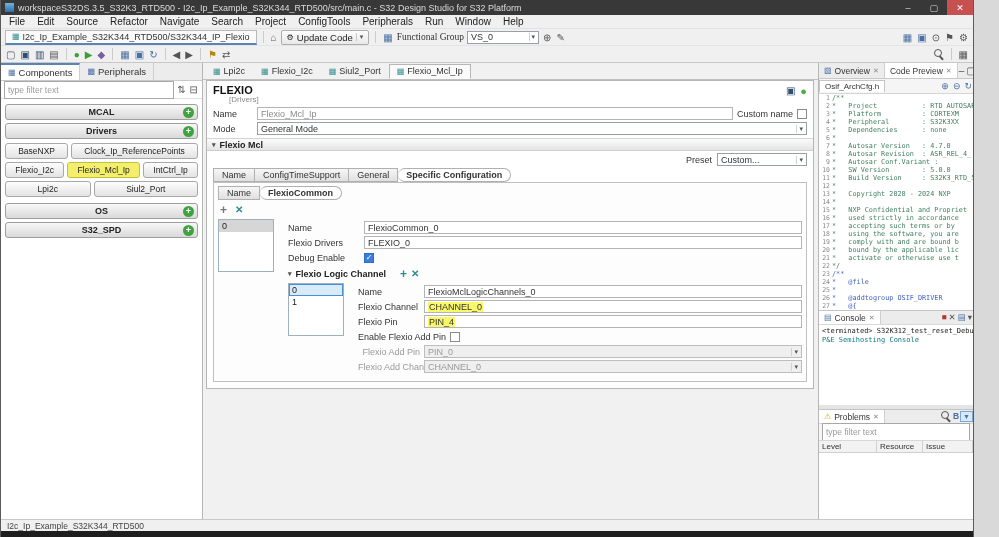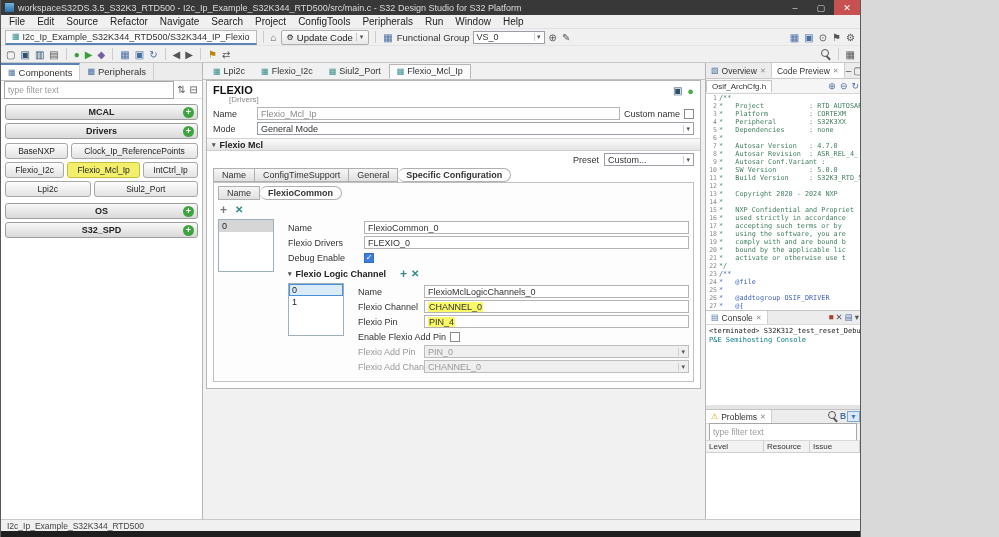--- a/index.html
+++ b/index.html
@@ -1,18 +1,18 @@
 <!DOCTYPE html>
 <html><head>
 <meta charset="utf-8">
 <style>
   * { margin:0; padding:0; box-sizing:border-box; }
   html,body { background:#d9d9d9; }
   body { font-family:"Liberation Sans", sans-serif; }
-  .window { width:861px; height:537px; display:flex; flex-direction:column; background:#404040;
+  .window { width:974px; height:537px; display:flex; flex-direction:column; background:#404040;
             border-left:1px solid #5a5a5a; border-right:1px solid #5a5a5a; overflow:hidden; }
 
   
   .titlebar { height:15px; background:#383838; display:flex; align-items:center; padding:0 0 0 4px; flex:none; }
   .appicon { width:9px; height:9px; background:linear-gradient(#6fb3e0,#2d6fa8); margin-right:4px; flex:none; }
   .title { color:#dcdcdc; font-size:9px; white-space:nowrap; overflow:hidden; flex:1; }
   .winbtns { display:flex; height:15px; flex:none; }
   .wbtn { width:26px; display:flex; align-items:center; justify-content:center; color:#d8d8d8; font-size:9px; }
   .wbtn.close { background:#c75050; color:#fff; }
 
@@ -26,21 +26,21 @@
   .blue { color:#4a6fa5; } .teal { color:#2e8b8b; } .green { color:#3a9e3a; } .navy { color:#2f4f6f; }
   .purple { color:#7a5fa0; } .gold { color:#b8860b; } .red { color:#b23b30; } .warn { color:#dfa300; }
   .bold { font-weight:bold; }
   .sep { width:1px; height:12px; background:#cccccc; margin:0 3px; flex:none; }
   .spacer { flex:1; }
   .crumbtab { display:flex; align-items:center; gap:3px; background:#fafafa; border:1px solid #b9b9b9;
               border-bottom:2px solid #5b84b5; padding:1px 6px; font-size:9px; color:#333; white-space:nowrap; }
   .ucbtn { display:flex; align-items:center; gap:3px; background:linear-gradient(#fdfdfd,#e8e8e8);
            border:1px solid #adadad; border-radius:2px; padding:1px 5px; font-size:9.5px; color:#222; }
   .darr { font-size:7px; color:#555; border-left:1px solid #c9c9c9; padding-left:3px; }
-  .tlabel { font-size:9.5px; color:#333; white-space:nowrap; }
+  .tlabel { font-size:9.5px; color:#333; white-space:nowrap;font-family:Liberation Serif, serif; }
   .combo { display:flex; align-items:center; background:#fff; border:1px solid #9aa0a6; height:13px;
            font-size:9px; color:#333; padding:0 3px; gap:3px; overflow:hidden; white-space:nowrap; }
   .combo .arrow { margin-left:auto; font-size:7px; color:#555; border-left:1px solid #d0d0d0; padding-left:2px; flex:none; }
   .combo.disabled { background:#efefef; color:#999; border-color:#bdbdbd; }
   .fgcombo { width:72px; }
   .w90 { width:90px; }
   .grow { flex:1; }
   .mag { width:11px; height:11px; position:relative; display:inline-block; flex:none; }
   .mag::before { content:""; position:absolute; width:6px; height:6px; border:1.5px solid #555; border-radius:50%; left:0; top:0; }
   .mag::after { content:""; position:absolute; width:5px; height:1.5px; background:#555; transform:rotate(45deg); left:5px; top:8px; }
@@ -76,21 +76,21 @@
           border:1px solid transparent; white-space:nowrap; }
   .etab.active { background:#fafafa; border-color:#b6b6b6; border-bottom-color:#fafafa; }
   .card { margin:0 4px 0 3px; background:#fff; border:1px solid #b6b6b6; padding-bottom:6px; overflow:hidden; }
   .cardhead { display:flex; align-items:flex-start; padding:3px 6px 1px; }
   .ctitle { font-size:11px; font-weight:bold; color:#111; }
   .csub { font-size:8px; color:#8a8a8a; margin-left:16px; margin-top:-1px; }
   .chicons { margin-left:auto; display:flex; gap:4px; align-items:center; }
   .greenball { color:#4cae4c; font-size:11px; }
   .frow { display:flex; align-items:center; height:13px; margin:2px 6px; gap:4px; }
   .flabel { font-size:9px; color:#333; white-space:nowrap; flex:none; }
-  .flabel.dis { color:#999; }
+  .flabel.dis { color:#999;text-align:right; }
   .w40 { width:40px; } .w72 { width:72px; } .w62 { width:62px; }
   .ffield { display:flex; align-items:center; background:#fff; border:1px solid #b4b4b4; height:13px;
             font-size:9px; color:#333; padding:0 3px; overflow:hidden; white-space:nowrap; }
   .ffield.gray span { color:#8a8a8a; }
   .hlval { background:#f8f868; padding:0 1px; }
   .cb { width:10px; height:10px; border:1px solid #8a8a8a; background:#fff; display:inline-flex;
         align-items:center; justify-content:center; flex:none; }
   .cb.checked { background:#3d7edb; border-color:#2d6fc2; }
   .cb.checked::before { content:"✓"; color:#fff; font-size:8px; line-height:8px; }
   .secbar { height:13px; margin-top:3px; background:linear-gradient(#fbfbfb,#e4e4e4); border-top:1px solid #d4d4d4;

